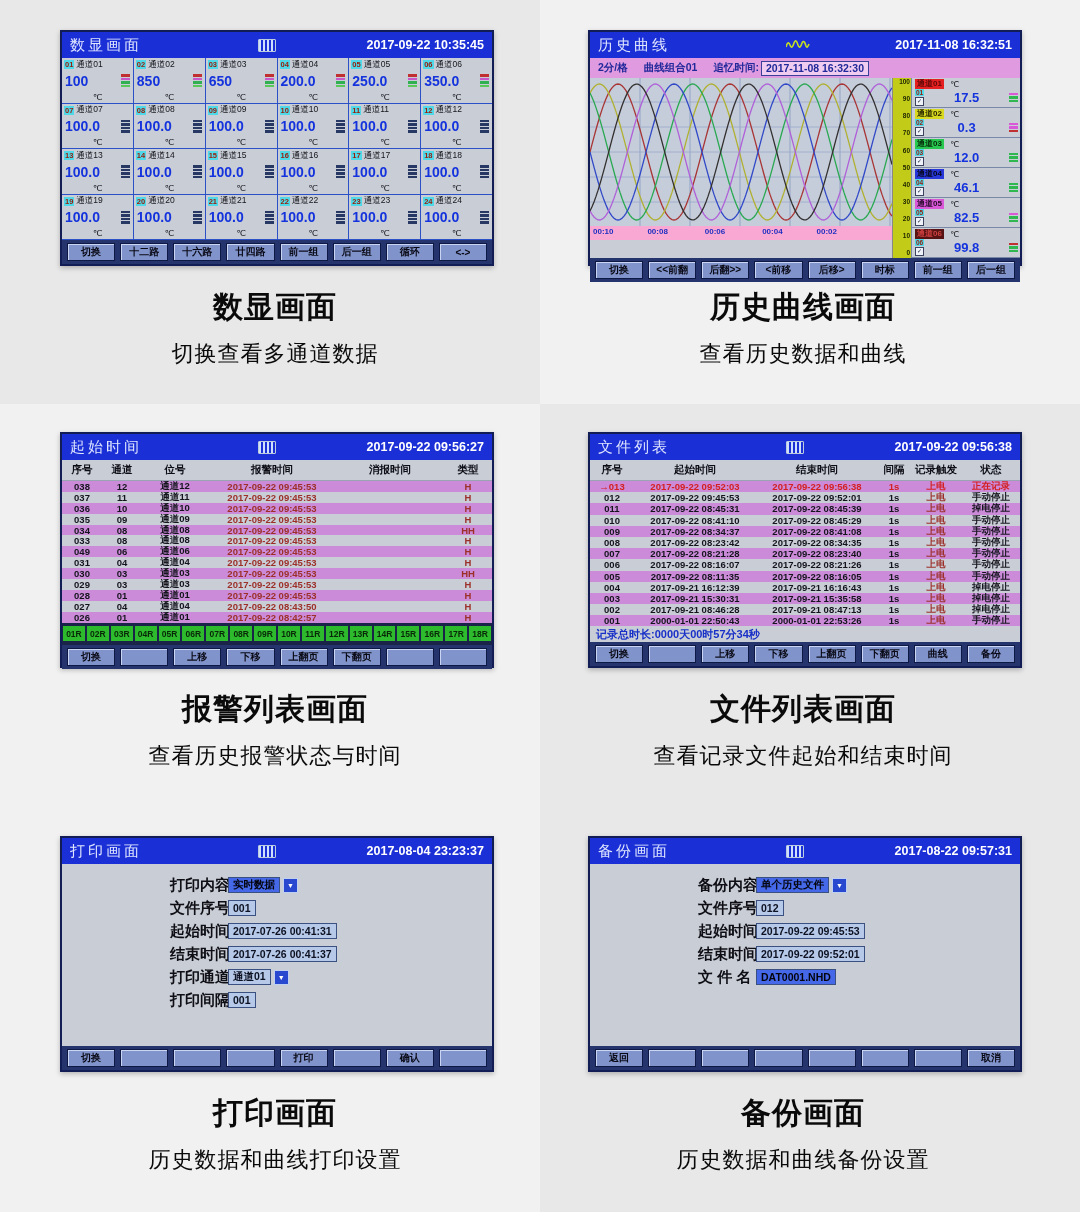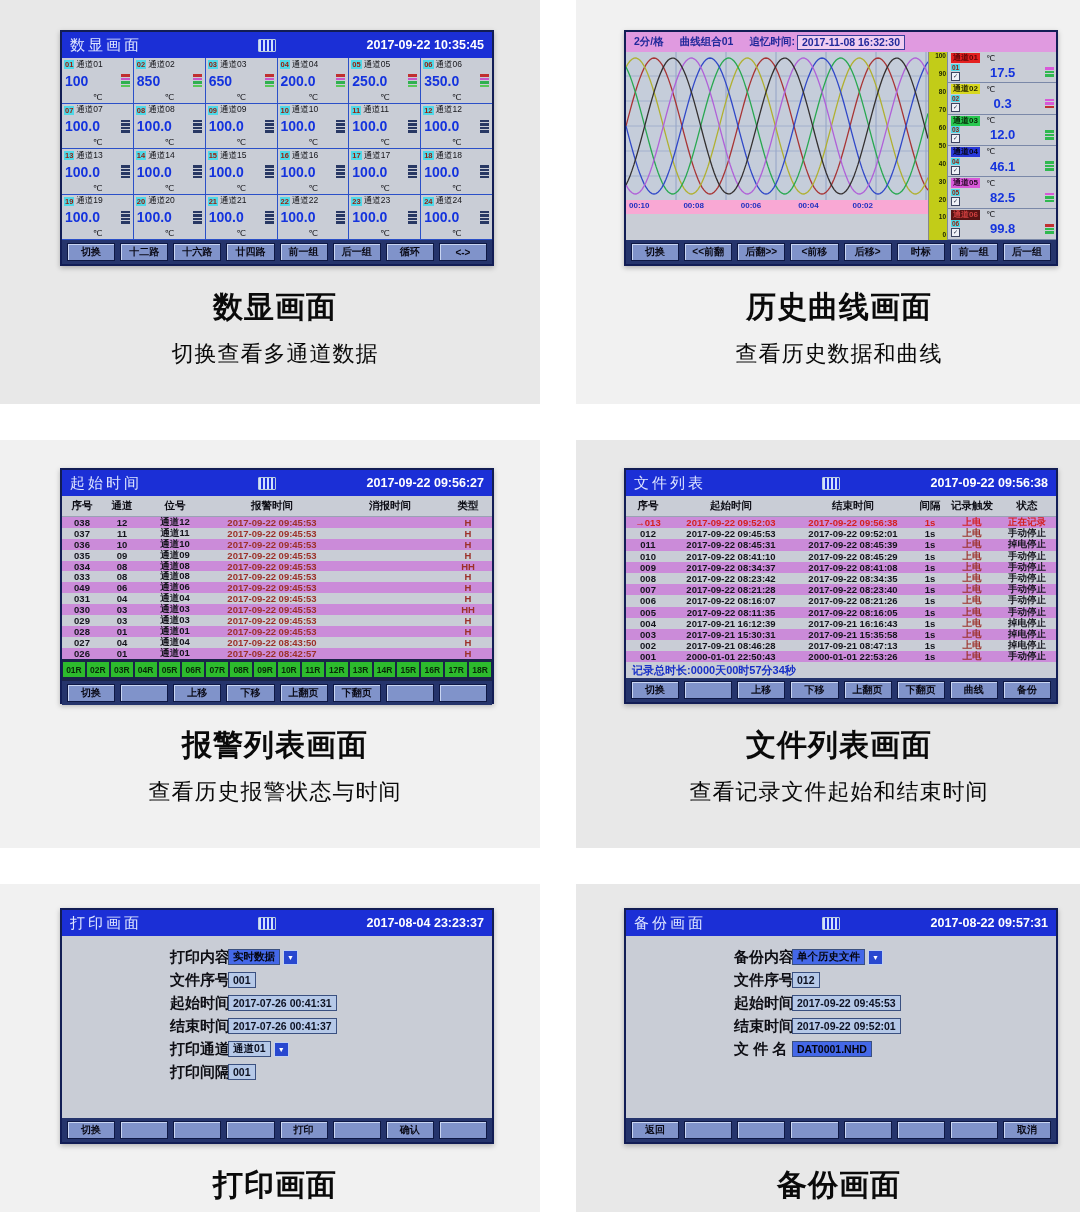--- a/index.html
+++ b/index.html
@@ -1,18 +1,18 @@
 <!DOCTYPE html>
 <html><head>
 <meta charset="utf-8">
 <style>
   html,body{margin:0;padding:0;width:1080px;height:1212px;overflow:hidden;
     font-family:"Liberation Sans","DejaVu Sans",sans-serif;}
   .page{display:grid;grid-template-columns:540px 540px;grid-template-rows:404px 408px 400px;
-    width:1080px;height:1212px;gap:36px;}
+    width:1080px;height:1212px;}
   .sect{box-sizing:border-box;}
   .bg-a{background:#e8e8e8;} .bg-b{background:#f1f1f1;}
   .s-l{padding-left:60px;} .s-r{padding-left:48px;}
   .pt1{padding-top:30px;} .pt2{padding-top:28px;} .pt3{padding-top:24px;}
 
   
   .device{width:430px;height:232px;border:2px solid #121d55;display:flex;flex-direction:column;
     background:#c9cdd6;box-shadow:0 2px 5px rgba(0,0,0,.25);}
   .dev-head{height:26px;min-height:26px;background:#1b2fd6;display:flex;align-items:center;padding:0 8px;}
   .dev-title{color:#dfe6ff;font-size:15px;letter-spacing:3px;width:150px;white-space:nowrap;}
@@ -509,20 +509,31 @@
         </div>
     </div>
     <div class="caption">
       <div class="cap-title">数显画面</div>
       <div class="cap-sub">切换查看多通道数据</div>
     </div>
   </div>
 
   <div class="sect bg-b s-r pt1">
     <div class="device">
+      <div class="dev-head">
+        <span class="dev-title">历史曲线</span>
+        <span class="dev-icon-wrap">
+          <span class="wave-icon">
+            <svg width="24" height="12" viewBox="0 0 24 12">
+                <path d="M0,8 Q2,1 4,6 Q6,11 8,4 Q10,-1 12,6 Q14,11 16,4 Q18,0 20,7 Q21,10 23,5" fill="none" stroke="#c6e020" stroke-width="1.6"></path>
+              </svg>
+          </span>
+        </span>
+        <span class="dev-time">2017-11-08 16:32:51</span>
+      </div>
       <div class="ibar">
         <span>2分/格</span>
         <span>曲线组合01</span>
         <span class="recall">
           <span>追忆时间:</span>
           <span class="recall-box">2017-11-08 16:32:30</span>
         </span>
       </div>
       <div class="p2-main">
         <div class="p2-left">

